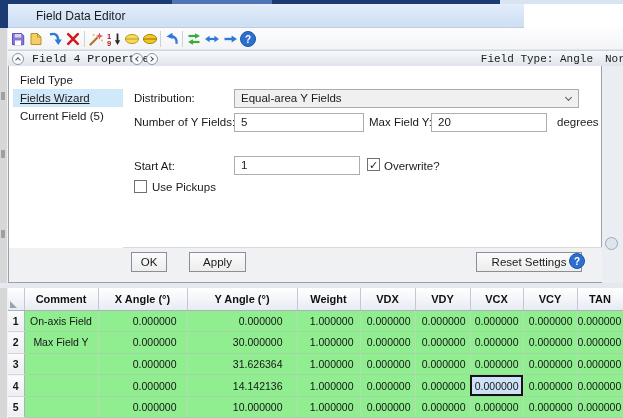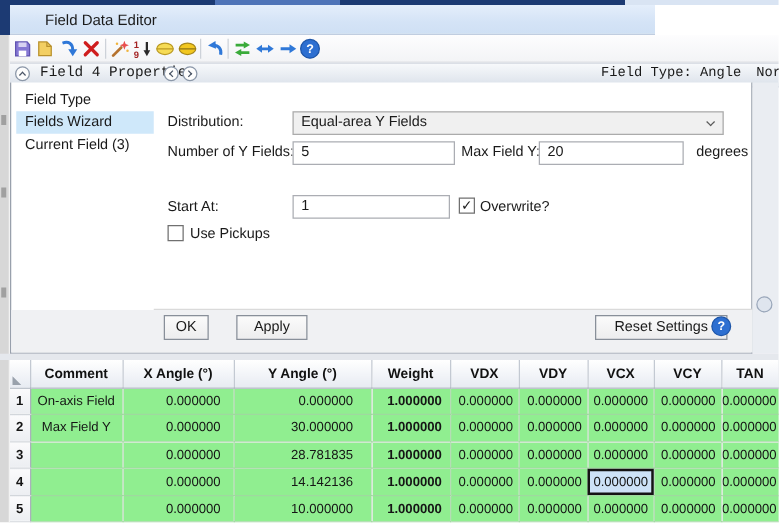--- a/index.html
+++ b/index.html
@@ -44,21 +44,21 @@
   
   .panel { position:absolute; left:8px; top:66px; width:594px; height:217px; background:#fff;
     border-left:1px solid #98a0ac; border-right:1px solid #98a0ac; border-bottom:1px solid #98a0ac; }
   .right-gap { position:absolute; left:602px; top:66px; width:21px; height:217px; background:#eaedf2; }
   .right-gap .half-help { position:absolute; left:3px; top:171px; width:13px; height:13px; border-radius:50%;
     border:1px solid #9aa7ba; background:#dfe5ee; }
   .below-gap { position:absolute; left:0; top:283px; width:623px; height:5px; background:#e5e8ed; }
 
   .side-item { position:absolute; left:4px; width:110px; height:18px; font-size:11.5px; color:#1a1a1a;
     line-height:18px; padding-left:7px; cursor:pointer; white-space:nowrap; }
-  .side-item.sel { background:#cfe8fa; }
+  .side-item.sel { background:#cfe8fa;text-decoration:underline; }
 
   .flabel { position:absolute; font-size:11.5px; color:#1a1a1a; white-space:nowrap; }
   .dropdown { position:absolute; left:225px; top:23px; width:345px; height:19px; background:#f0f0f0;
     border:1px solid #ababab; font-size:11.5px; color:#1a1a1a; line-height:17px; padding-left:6px; cursor:pointer; }
   .dropdown .dchev { position:absolute; right:7px; top:5px; width:5px; height:5px;
     border-top:1.4px solid #5a5a5a; border-left:1.4px solid #5a5a5a; transform:rotate(-135deg); }
   .tinput { position:absolute; height:19px; background:#fff; border:1px solid #abadb3;
     font-size:11.5px; color:#1a1a1a; line-height:17px; padding-left:6px; }
   .cb { position:absolute; width:13px; height:13px; background:#fff; border:1px solid #707070;
     font-size:11px; line-height:12px; text-align:center; color:#1a1a1a; cursor:pointer; }
@@ -74,21 +74,21 @@
     border-right:1px solid #c3c9d2; border-bottom:1px solid #a9b1bd;
     font-size:11px; font-weight:bold; color:#111; overflow:hidden; white-space:nowrap; }
   table.grid td { height:21.6px; font-size:10.5px; color:#151515; overflow:hidden; white-space:nowrap; }
   td.rowhead { background:linear-gradient(180deg,#fbfbfc,#eceef2); border-right:1px solid #aab1bb;
     border-bottom:1px solid #d2d6db; font-weight:bold; font-size:11px; text-align:center; }
   th.corner { position:relative; background:linear-gradient(180deg,#fafbfc,#e3e7ee); }
   th.corner .tri { position:absolute; left:2px; bottom:2px; width:0; height:0;
     border-bottom:7px solid #99a1ac; border-right:7px solid transparent; }
   td.g { background:#90ee90; border-right:1px solid #b5dcb5; border-bottom:1px solid #9fd89f; }
   td.num { text-align:right; padding-right:4px; }
-  td.xang { padding-right:10px; } td.yang { padding-right:14px; } td.wt { padding-right:6px;font-weight:bold; }
+  td.xang { padding-right:10px; } td.yang { padding-right:14px; } td.wt { padding-right:6px; }
   td.cmt { text-align:center; }
   td.selcell { background:#cde2f7; outline:2px solid #141414; outline-offset:-2px; }
 </style>
 </head>
 <body>
 
 <div id="screen">
 
   <div class="top-strip">
     <div class="navy"></div>
@@ -190,21 +190,21 @@
     <span class="cbtn" style="left:138px">
         <span class="chev right"></span>
       </span>
     <span class="ftype">Field Type: Angle</span>
     <span class="norm">Norm</span>
   </div>
 
   <div class="panel">
     <div class="side-item" style="top:5px">Field Type</div>
     <div class="side-item sel" style="top:23px">Fields Wizard</div>
-    <div class="side-item" style="top:41px">Current Field (3)</div>
+    <div class="side-item" style="top:41px">Current Field (5)</div>
 
     <span class="flabel" style="left:125px; top:26px">Distribution:</span>
     <div class="dropdown">
       <span>Equal-area Y Fields</span>
       <span class="dchev"></span>
     </div>
 
     <span class="flabel" style="left:125px; top:50px">Number of Y Fields:</span>
     <div class="tinput" style="left:225px; top:47px; width:130px">5</div>
     <span class="flabel" style="left:360px; top:50px">Max Field Y:</span>
@@ -283,21 +283,21 @@
         <td class="g num">0.000000</td>
         <td class="g num">0.000000</td>
         <td class="g num">0.000000</td>
         <td class="g num">0.000000</td>
         <td class="g num">0.000000</td>
       </tr>
       <tr>
         <td class="rowhead">3</td>
         <td class="g cmt"></td>
         <td class="g num xang">0.000000</td>
-        <td class="g num yang">28.781835</td>
+        <td class="g num yang">31.626364</td>
         <td class="g num wt">1.000000</td>
         <td class="g num">0.000000</td>
         <td class="g num">0.000000</td>
         <td class="g num">0.000000</td>
         <td class="g num">0.000000</td>
         <td class="g num">0.000000</td>
       </tr>
       <tr>
         <td class="rowhead">4</td>
         <td class="g cmt"></td>

